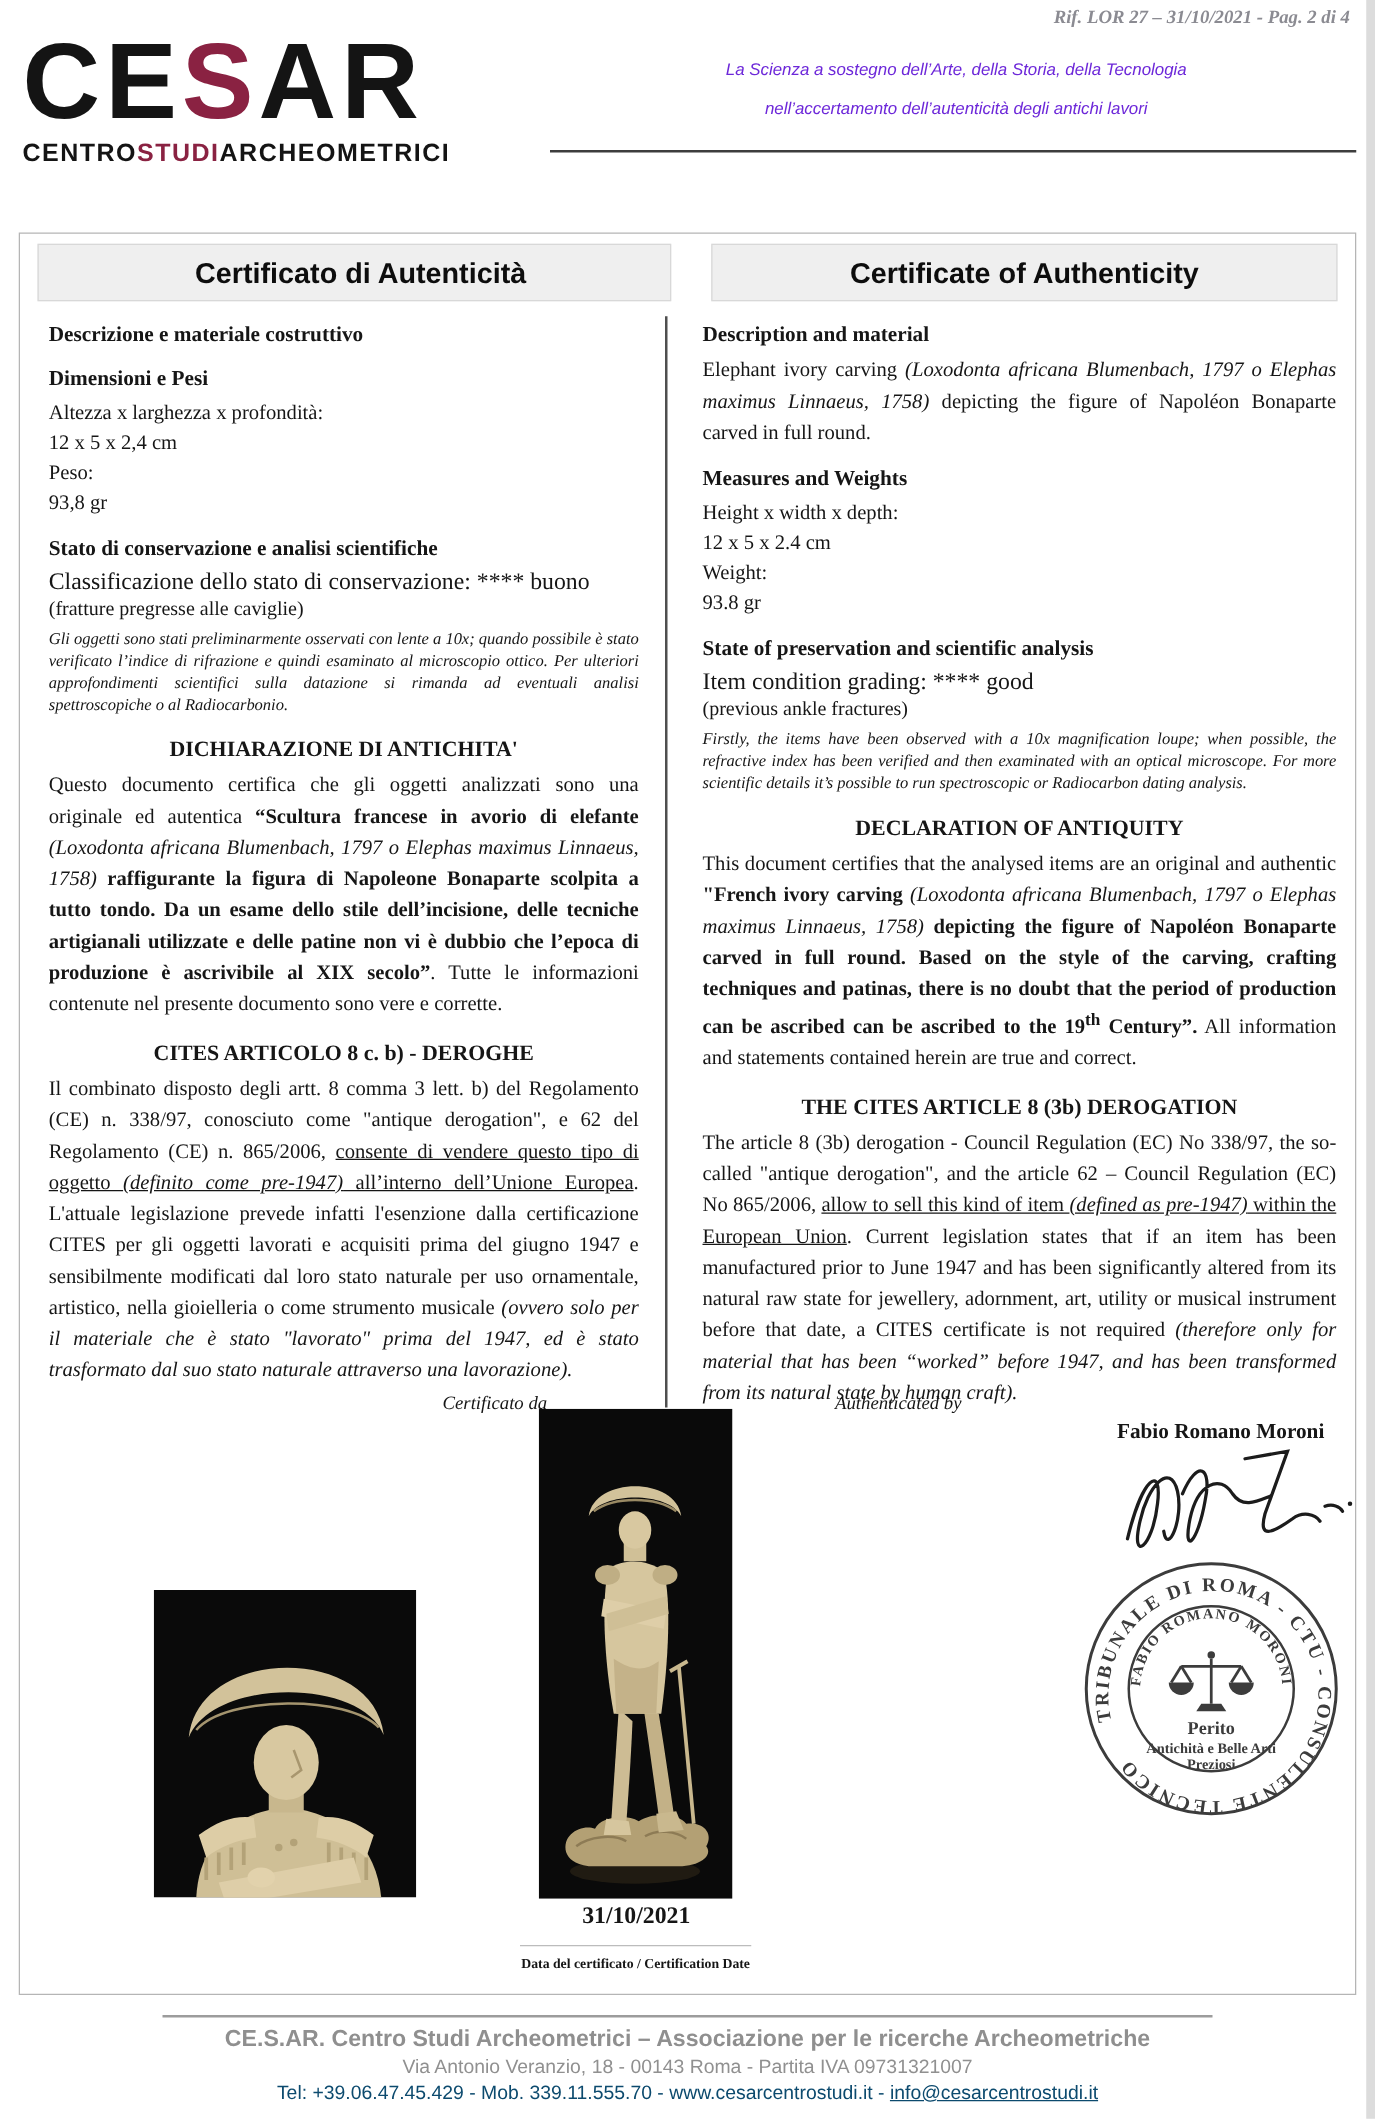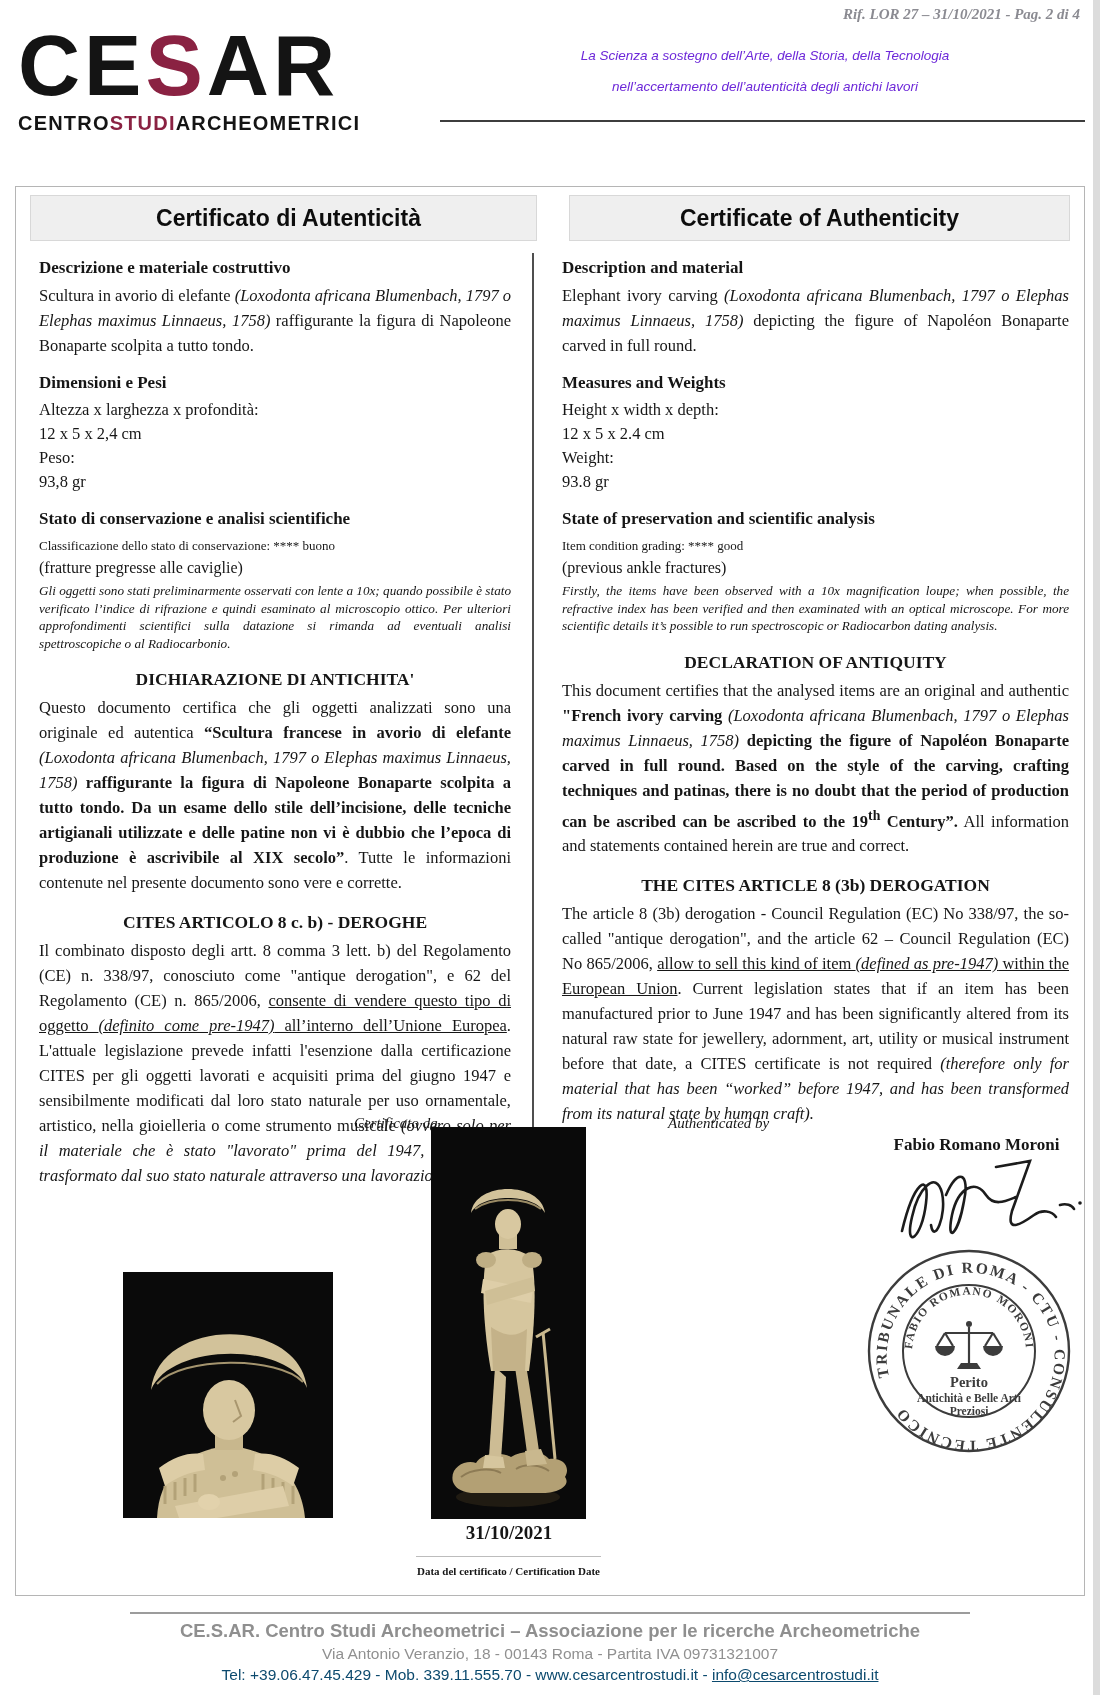--- a/index.html
+++ b/index.html
@@ -31,21 +31,21 @@
   .columns{display:flex;align-items:stretch;padding:12px 15px 0 23px;}
   .col-it{width:472px;flex:none;}
   .divider{flex:none;width:2px;background:#4f4f4f;margin-left:21px;}
   .col-en{flex:1;margin-left:28px;}
   .sec{font-size:17px;font-weight:bold;margin:15px 0 5px 0;}
   .sec.first{margin-top:5px;}
   .body-p{font-size:16.5px;line-height:25px;text-align:justify;margin:0;}
   .dimrow{display:flex;font-size:16.5px;line-height:24px;flex-direction:column;}
   .dimrow .lab-it{width:300px;flex:none;}
   .dimrow .lab-en{width:227px;flex:none;}
-  .grading{font-size:13px;line-height:23px;margin:0;}
+  .grading{font-size:19px;line-height:23px;margin:0;}
   .grading-note{font-size:16px;line-height:21px;margin:0;}
   .method{font-size:13.2px;line-height:17.5px;font-style:italic;text-align:justify;margin:4px 0 0 0;}
   .ctr-head{text-align:center;font-weight:bold;font-size:17.5px;margin:17px 0 5px 0;}
   .run-b{font-weight:bold;}
   .run-i{font-style:italic;}
   .run-u{text-decoration:underline;}
   .run-ui{text-decoration:underline;font-style:italic;}
   
   .lbl-cert{position:absolute;left:338px;top:928px;font-style:italic;font-size:15px;}
   .lbl-auth{position:absolute;left:652px;top:928px;font-style:italic;font-size:15px;}
@@ -92,21 +92,20 @@
 
   <div class="title-row">
     <div class="title-cell title-it">Certificato di Autenticità</div>
     <div class="title-cell title-en">Certificate of Authenticity</div>
   </div>
 
   <div class="columns">
 
     <div class="col-it">
       <div class="sec first">Descrizione e materiale costruttivo</div>
-      <p class="body-p"><span>Scultura in avorio di elefante </span><span class="run-i">(Loxodonta africana Blumenbach, 1797 o Elephas maximus Linnaeus, 1758)</span><span> raffigurante la figura di Napoleone Bonaparte scolpita a tutto tondo.</span></p>
 
       <div class="sec">Dimensioni e Pesi</div>
       <div class="dimrow">
           <span class="lab-it">Altezza x larghezza x profondità:</span>
           <span>12 x 5 x 2,4 cm</span>
         </div>
       <div class="dimrow">
           <span class="lab-it">Peso:</span>
           <span>93,8 gr</span>
         </div>

